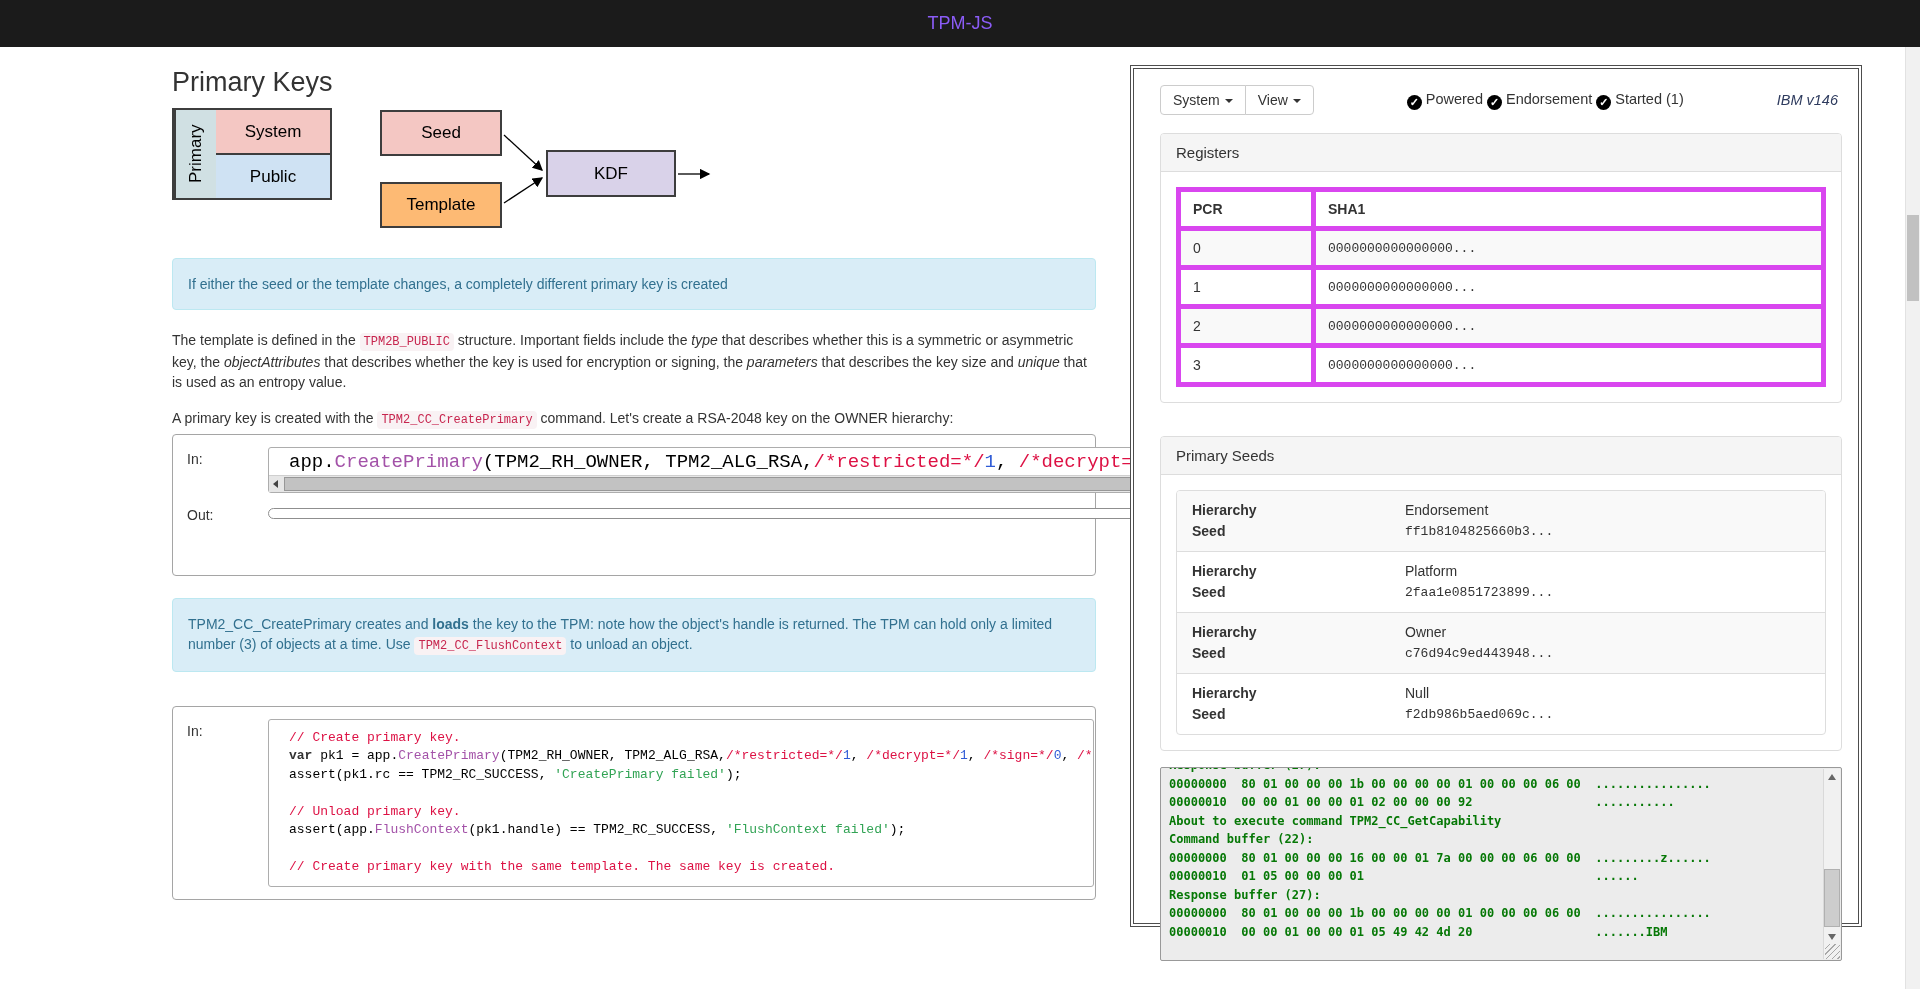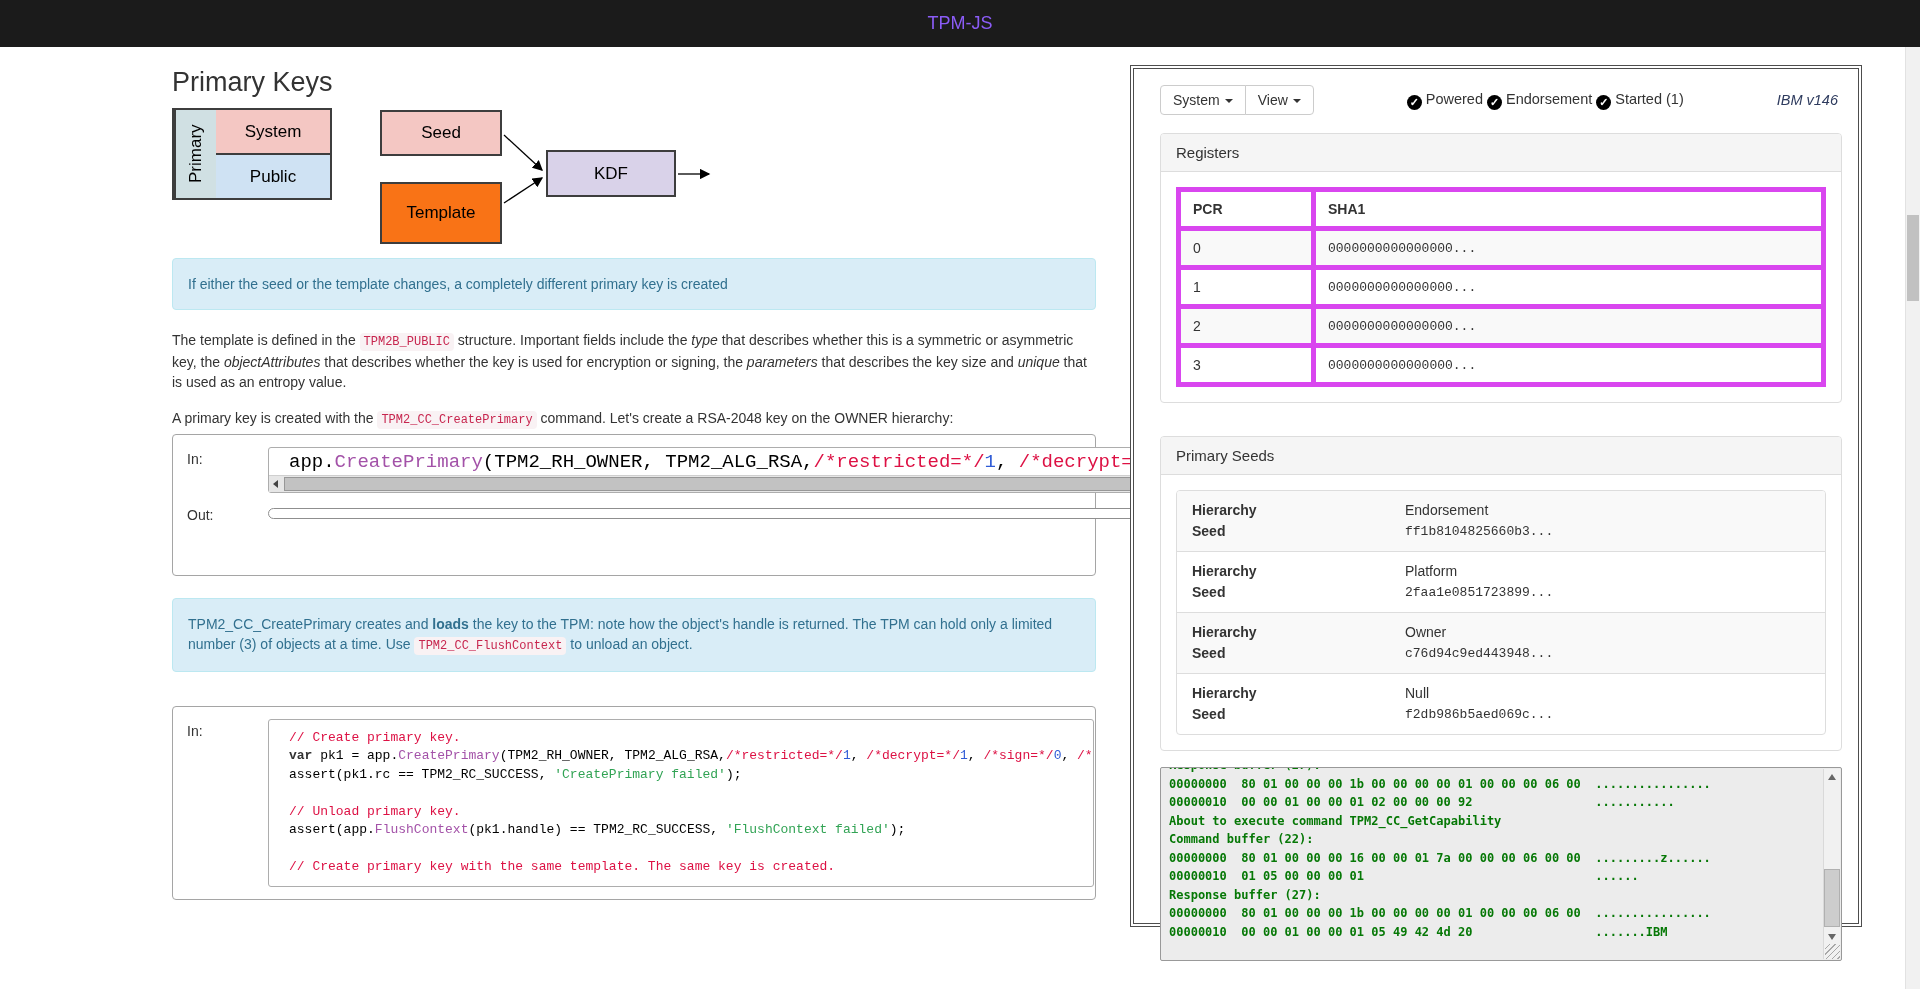--- a/index.html
+++ b/index.html
@@ -22,21 +22,21 @@
   .seg-e { font-style:italic; }
   .seg-b { font-weight:bold; }
   .seg-c, .codechip { background:#f9f2f4; color:#c7254e; font-family:"Liberation Mono",monospace;
     font-size:12px; padding:2px 4px; border-radius:4px; }
 
   
   .diagram { position:relative; height:122px; margin:4px 0 28px; }
   .dbox { position:absolute; border:2px solid #3d3d3d; display:flex; align-items:center; justify-content:center;
     font-size:17px; color:#000; }
   .d-seed { left:208px; top:2px; width:122px; height:46px; background:#f4c7c3; }
-  .d-template { left:208px; top:74px; width:122px; height:62px; background:#f97316; }
+  .d-template { left:208px; top:74px; width:122px; height:46px; background:#fdba74; }
   .d-kdf { left:374px; top:42px; width:130px; height:47px; background:#d9d2e9; }
   .d-primary-group { left:541px; top:19px; width:160px; height:92px; border:2px solid #3d3d3d; display:flex; }
   .d-primary-strip { width:42px; background:#d0e0e3; border-right:2px solid #3d3d3d;
     display:flex; align-items:center; justify-content:center; font-size:17px; color:#000;
     writing-mode:vertical-rl; transform:rotate(180deg); }
   .d-right-col { flex:1; display:flex; flex-direction:column; }
   .d-private { flex:1; background:#f4c7c3; border-bottom:2px solid #3d3d3d; display:flex; align-items:center; justify-content:center; font-size:17px; color:#000;}
   .d-public { flex:1; background:#cfe2f3; display:flex; align-items:center; justify-content:center; font-size:17px; color:#000;}
   .diagram svg { position:absolute; left:0; top:0; width:100%; height:100%; }
 

